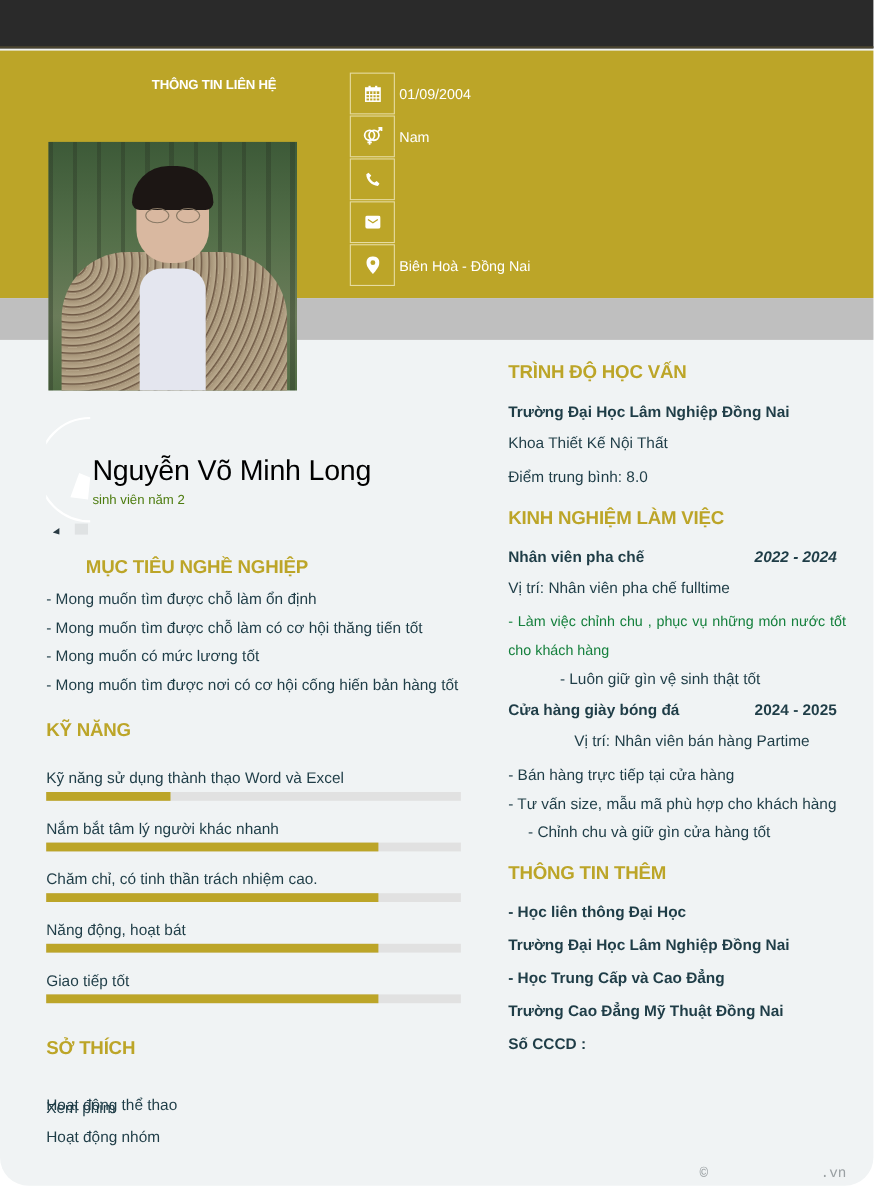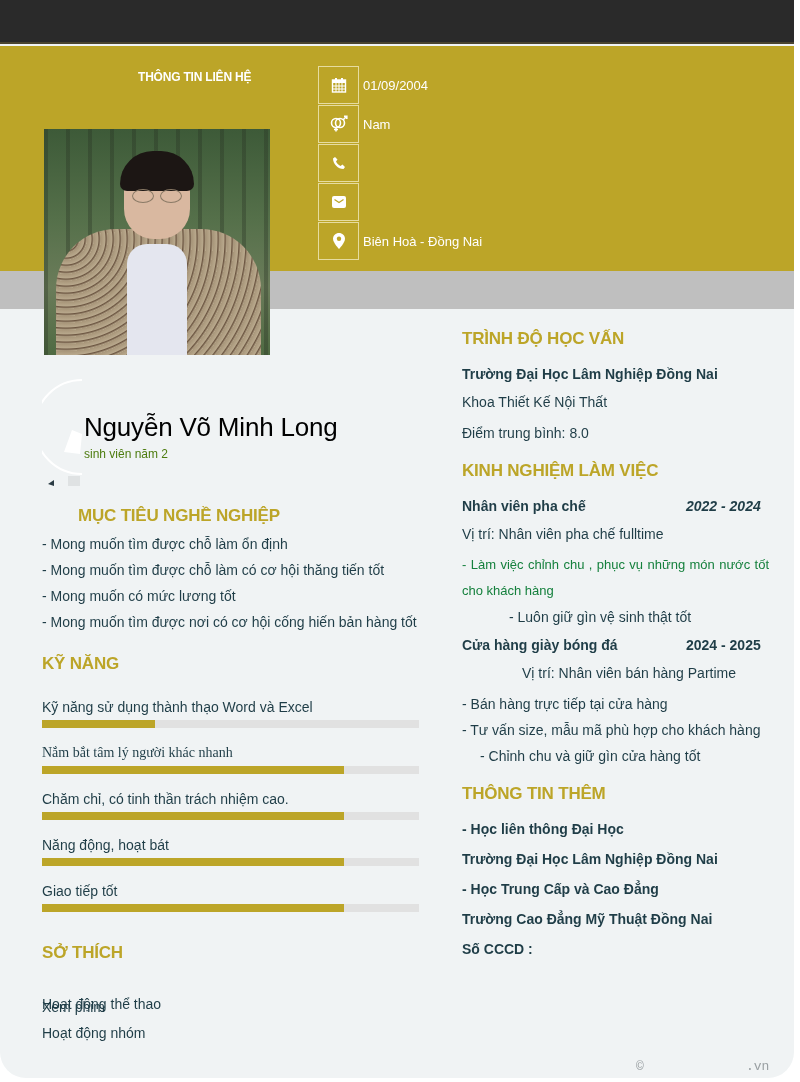--- a/index.html
+++ b/index.html
@@ -127,21 +127,21 @@
   <div class="line" style="left:42px; top:536px;">- Mong muốn tìm được chỗ làm ổn định</div>
   <div class="line" style="left:42px; top:562px;">- Mong muốn tìm được chỗ làm có cơ hội thăng tiến tốt</div>
   <div class="line" style="left:42px; top:588px;">- Mong muốn có mức lương tốt</div>
   <div class="line" style="left:42px; top:614px;">- Mong muốn tìm được nơi có cơ hội cống hiến bản hàng tốt</div>
 
   <div class="section-h" style="left:42px; top:654px;">KỸ NĂNG</div>
   <div class="line" style="left:42px; top:699px;">Kỹ năng sử dụng thành thạo Word và Excel</div>
   <div class="bar" style="top:720px;">
       <div class="fill" style="width:30%"></div>
     </div>
-  <div class="line" style="left:42px; top:745px;font-family:Liberation Serif, serif;">Nắm bắt tâm lý người khác nhanh</div>
+  <div class="line" style="left:42px; top:745px;">Nắm bắt tâm lý người khác nhanh</div>
   <div class="bar" style="top:766px;">
       <div class="fill" style="width:80%"></div>
     </div>
   <div class="line" style="left:42px; top:791px;">Chăm chỉ, có tinh thần trách nhiệm cao.</div>
   <div class="bar" style="top:812px;">
       <div class="fill" style="width:80%"></div>
     </div>
   <div class="line" style="left:42px; top:837px;">Năng động, hoạt bát</div>
   <div class="bar" style="top:858px;">
       <div class="fill" style="width:80%"></div>

